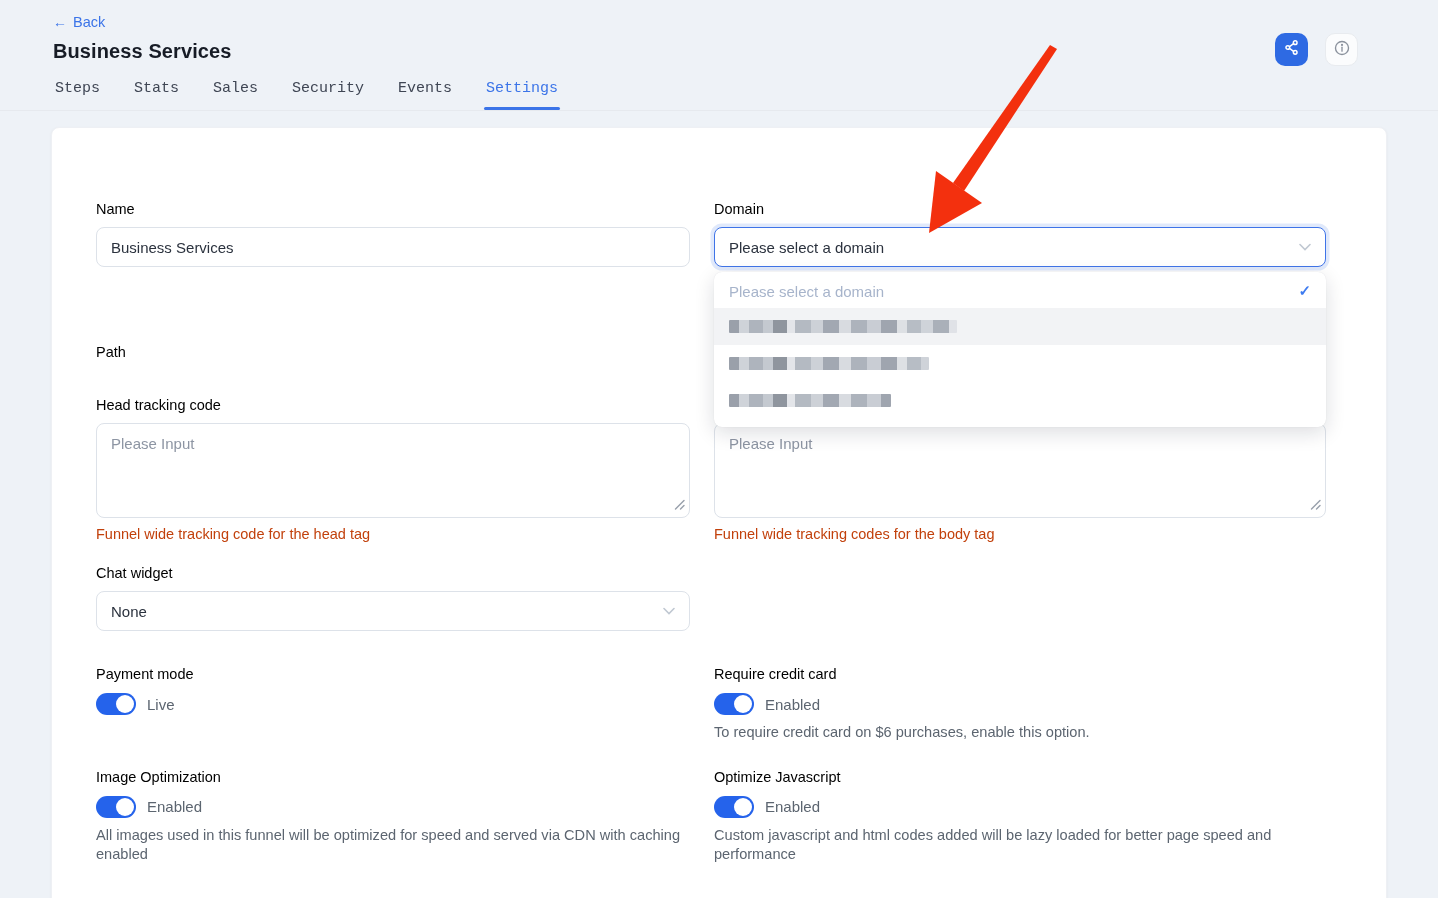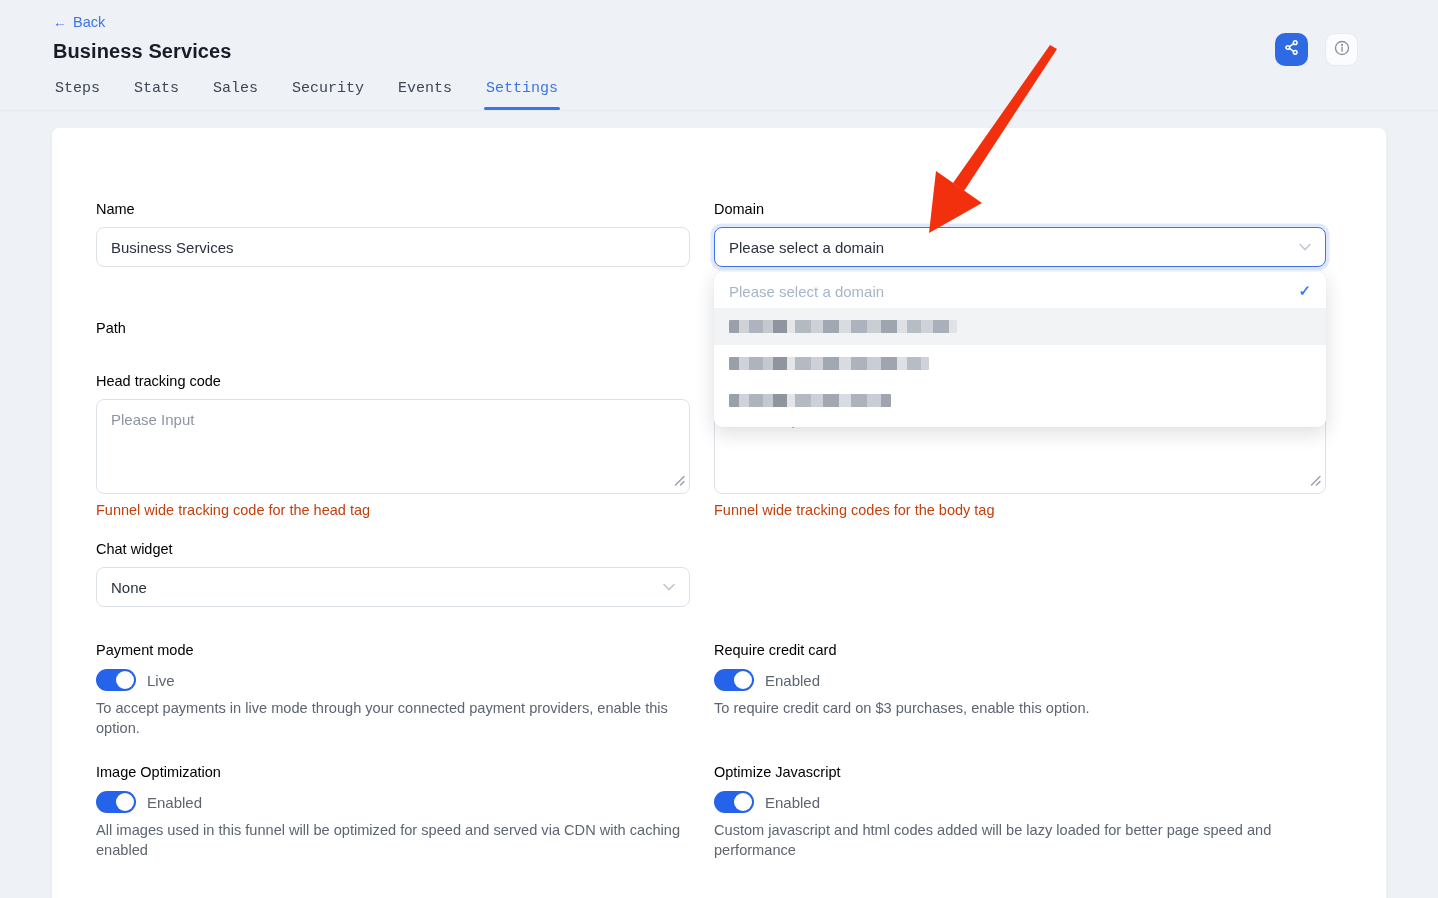--- a/index.html
+++ b/index.html
@@ -26,21 +26,21 @@
   .tab.active::after { content:""; position:absolute; left:-2px; right:-2px; bottom:0; height:3px; border-radius:2px; background:#3b74e8; }
   .tabs-divider { border-bottom:1px solid #e6e9ee; }
   
   .card {
     margin:16px 51px 0 51px; height:900px; background:#ffffff;
     border:1px solid #eef0f4; border-radius:8px;
     box-shadow:0 1px 3px rgba(23,32,49,.05);
     padding:73px 43px 0 44px; position:relative;
   }
   .grid { display:grid; grid-template-columns:594px 612px; column-gap:24px; }
-  .row2 { margin-top:53px; } .row3 { margin-top:27px; } .row4 { margin-top:23px; }
+  .row2 { margin-top:77px; } .row3 { margin-top:27px; } .row4 { margin-top:23px; }
   .row5 { margin-top:35px; } .row6 { margin-top:26px; }
   .field-label { font-size:14.5px; line-height:17px; color:#000000; font-weight:500; margin-bottom:9px; }
   .label-spacer { height:26px; }
   .text-input, .select-box {
     width:100%; height:40px; border:1px solid #dde2e9; border-radius:8px;
     background:#fff; font-size:15px; color:#2b323e; padding:0 14px;
     font-family:"Liberation Sans", sans-serif; display:flex; align-items:center;
   }
   input.text-input { outline:none; }
   .select-box { justify-content:space-between; cursor:pointer; position:relative; }
@@ -212,32 +212,31 @@
     <div class="row4"></div>
 
     <div class="row5">
       <div class="field-label">Payment mode</div>
       <div class="toggle-row">
         <div class="toggle">
             <div class="knob"></div>
           </div>
         <span class="state-label">Live</span>
       </div>
-      <div class="desc">To accept payments in live mode through your connected payment providers, enable this option.</div>
     </div>
 
     <div class="row5">
       <div class="field-label">Require credit card</div>
       <div class="toggle-row">
         <div class="toggle">
             <div class="knob"></div>
           </div>
         <span class="state-label">Enabled</span>
       </div>
-      <div class="desc">To require credit card on $3 purchases, enable this option.</div>
+      <div class="desc">To require credit card on $6 purchases, enable this option.</div>
     </div>
 
     <div class="row6">
       <div class="field-label">Image Optimization</div>
       <div class="toggle-row">
         <div class="toggle">
             <div class="knob"></div>
           </div>
         <span class="state-label">Enabled</span>
       </div>

